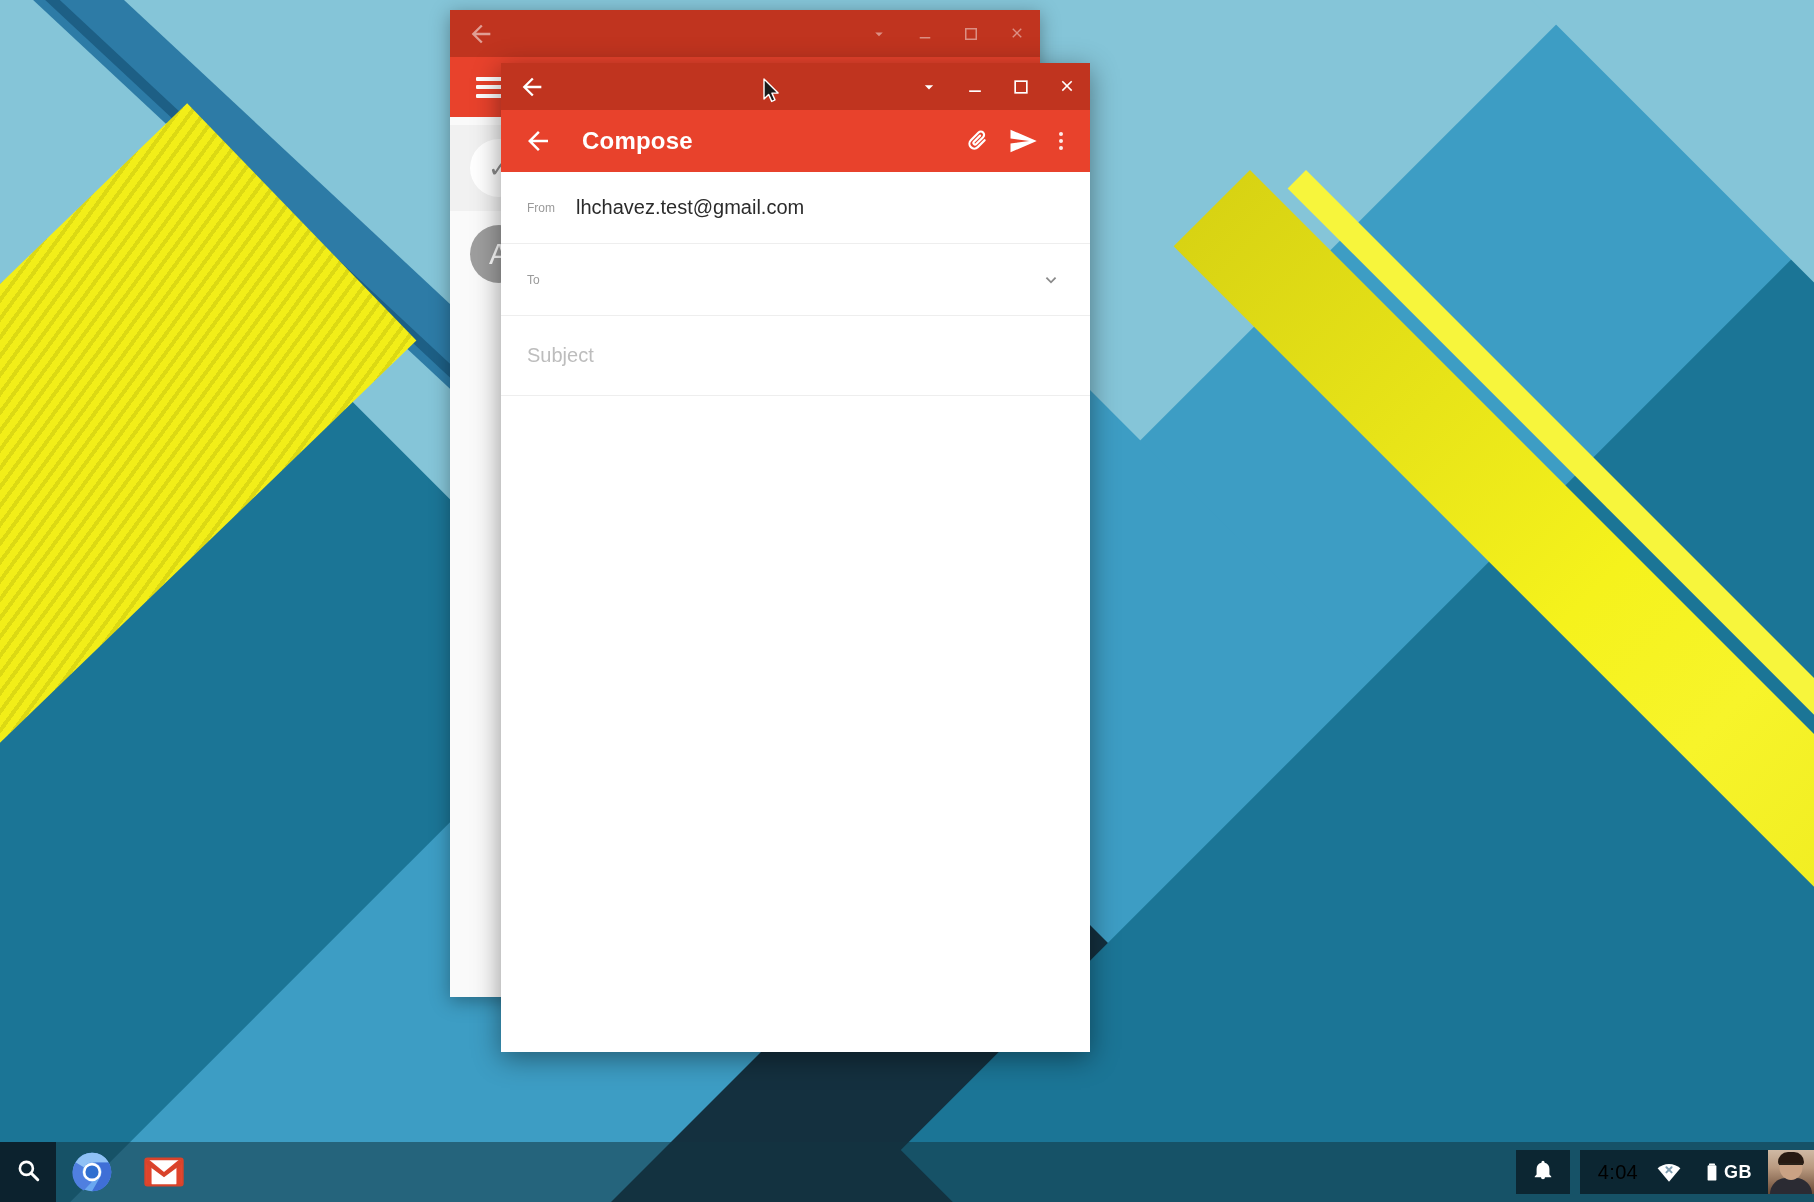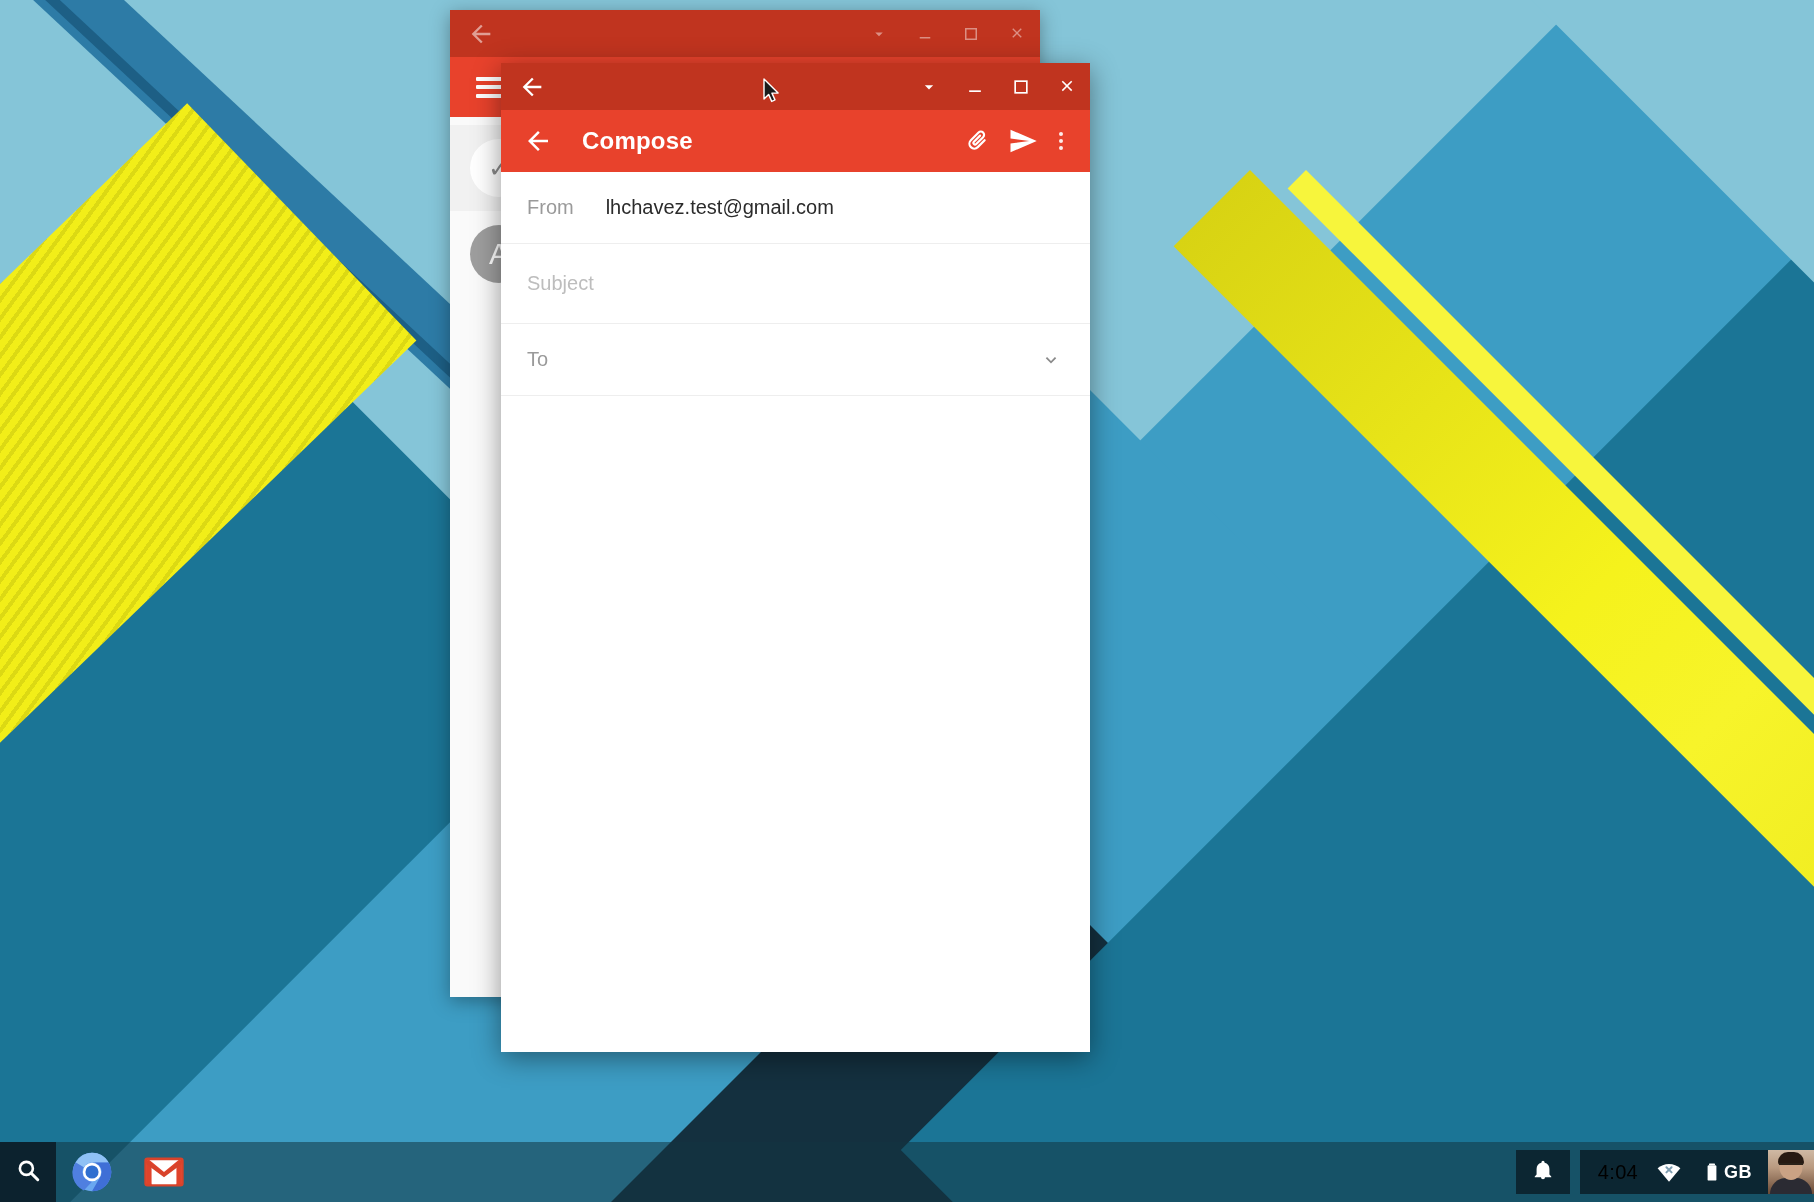--- a/index.html
+++ b/index.html
@@ -217,26 +217,26 @@
 
   #compose-body { height:calc(100% - 109px); background:#fff; position:relative; }
   .field-row {
     display:flex; align-items:center;
     padding:0 28px 0 26px;
     height:72px;
     border-bottom:1px solid #eeeeee;
     position:relative;
   }
   .field-label {
-    font-size:20px; color:#9a9a9a; font-weight:400;
+    font-size:12px; color:#9a9a9a; font-weight:400;
     flex:0 0 auto;
   }
   .field-value {
     font-size:20px; color:#2b2b2b;
-    margin-left:32px; flex:1 1 auto;
+    margin-left:21px; flex:1 1 auto;
   }
   .field-input-ph {
     font-size:20px; color:#bdbdbd; flex:1 1 auto;
   }
   .chevron-dn {
     width:22px; height:22px; flex:0 0 22px;
   }
   #field-subject { height:80px; align-items:center; }
   #field-body {
     border-bottom:1px solid #eeeeee;
@@ -448,32 +448,32 @@
     </span>
   </div>
 
   <div id="compose-body">
 
     <div class="field-row" id="field-from">
       <span class="field-label">From</span>
       <span class="field-value">lhchavez.test@gmail.com</span>
     </div>
 
-    <div class="field-row" id="field-subject">
-      <span class="field-input-ph">Subject</span>
-    </div>
-
     <div class="field-row" id="field-to">
       <span class="field-label">To</span>
       <span class="field-value"></span>
       <span class="chevron-dn">
         <svg viewBox="0 0 24 24" width="22" height="22">
             <path d="M7 9.5l5 5 5-5" fill="none" stroke="#8a8a8a" stroke-width="2"></path>
           </svg>
       </span>
+    </div>
+
+    <div class="field-row" id="field-subject">
+      <span class="field-input-ph">Subject</span>
     </div>
 
 
   </div>
 </div>
 
 <div id="cursor" style="left: 762px; top: 78px;">
   <svg viewBox="0 0 20 28" width="20" height="28">
     <path d="M2 1l0 20 4.6-4.6 3.1 7 3.3-1.5-3.1-6.8 6.2 0z" fill="#1b1b1b" stroke="#ffffff" stroke-width="1.4" stroke-linejoin="round"></path>
   </svg>

